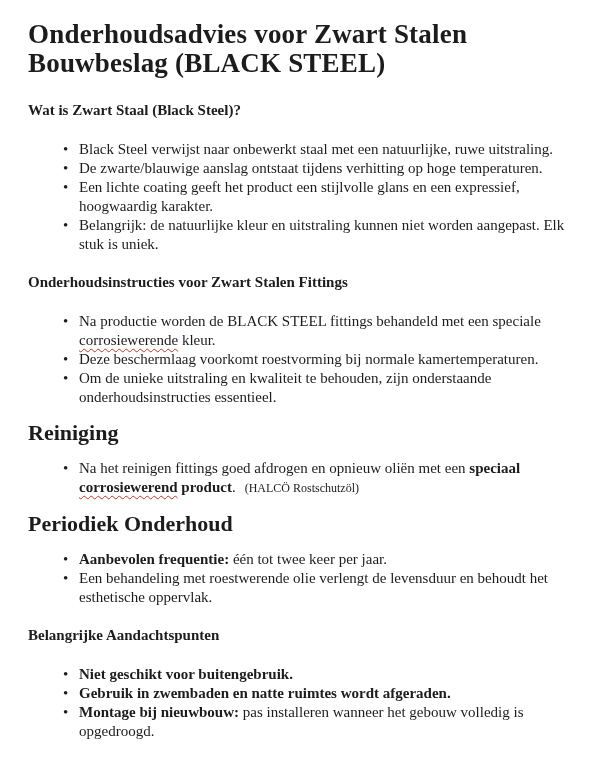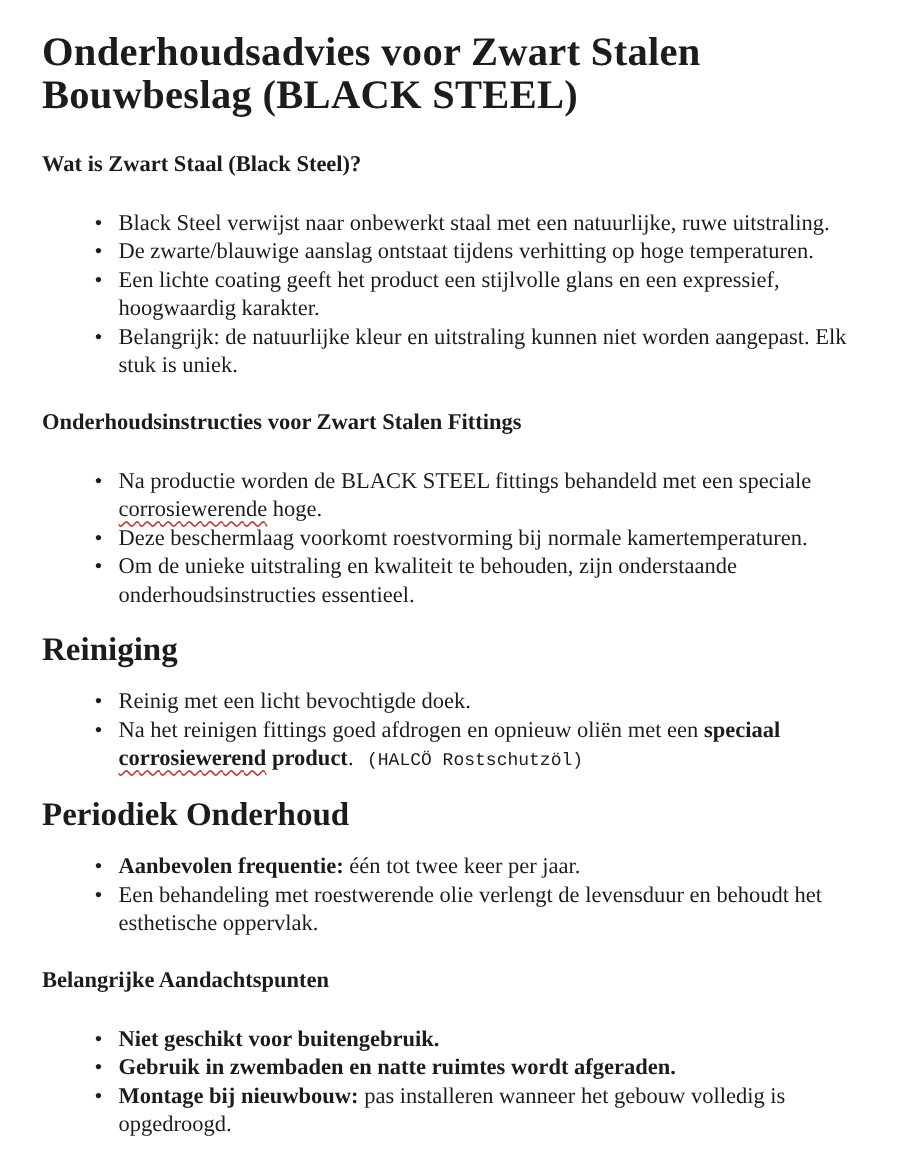--- a/index.html
+++ b/index.html
@@ -64,21 +64,21 @@
   .sp {
     text-decoration: underline;
     text-decoration-style: wavy;
     text-decoration-color: var(--squiggle-color);
     text-decoration-thickness: 1px;
     text-underline-offset: 3px;
     text-decoration-skip-ink: none;
     font-family: Liberation Serif, serif;
   }
   .note {
-    font-family: Liberation Mono, monospace;
+    font-family: Liberation Serif, serif;
     font-size: 12px;
     margin-left: 9px;
     white-space: nowrap;
   }
 </style>
 </head>
 <body>
 
 <main class="page">
 
@@ -96,35 +96,32 @@
       <span class="seg">Een lichte coating geeft het product een stijlvolle glans en een expressief, hoogwaardig karakter.</span>
     </li>
     <li>
       <span class="seg">Belangrijk: de natuurlijke kleur en uitstraling kunnen niet worden aangepast. Elk stuk is uniek.</span>
     </li>
   </ul>
 
   <h2>Onderhoudsinstructies voor Zwart Stalen Fittings</h2>
   <ul>
     <li>
-      <span class="seg">Na productie worden de BLACK STEEL fittings behandeld met een speciale </span><span class="seg sp">corrosiewerende</span><span class="seg"> hoge.</span>
+      <span class="seg">Na productie worden de BLACK STEEL fittings behandeld met een speciale </span><span class="seg sp">corrosiewerende</span><span class="seg"> kleur.</span>
     </li>
     <li>
       <span class="seg">Deze beschermlaag voorkomt roestvorming bij normale kamertemperaturen.</span>
     </li>
     <li>
       <span class="seg">Om de unieke uitstraling en kwaliteit te behouden, zijn onderstaande onderhoudsinstructies essentieel.</span>
     </li>
   </ul>
 
   <h3>Reiniging</h3>
   <ul>
-    <li>
-      <span class="seg">Reinig met een licht bevochtigde doek.</span>
-    </li>
     <li>
       <span class="seg">Na het reinigen fittings goed afdrogen en opnieuw oliën met een </span><span class="seg b">speciaal </span><span class="seg b sp">corrosiewerend</span><span class="seg b"> product</span><span class="seg">.</span><span class="seg note">(HALCÖ Rostschutzöl)</span>
     </li>
   </ul>
 
   <h3>Periodiek Onderhoud</h3>
   <ul>
     <li>
       <span class="seg b">Aanbevolen frequentie:</span><span class="seg"> één tot twee keer per jaar.</span>
     </li>

